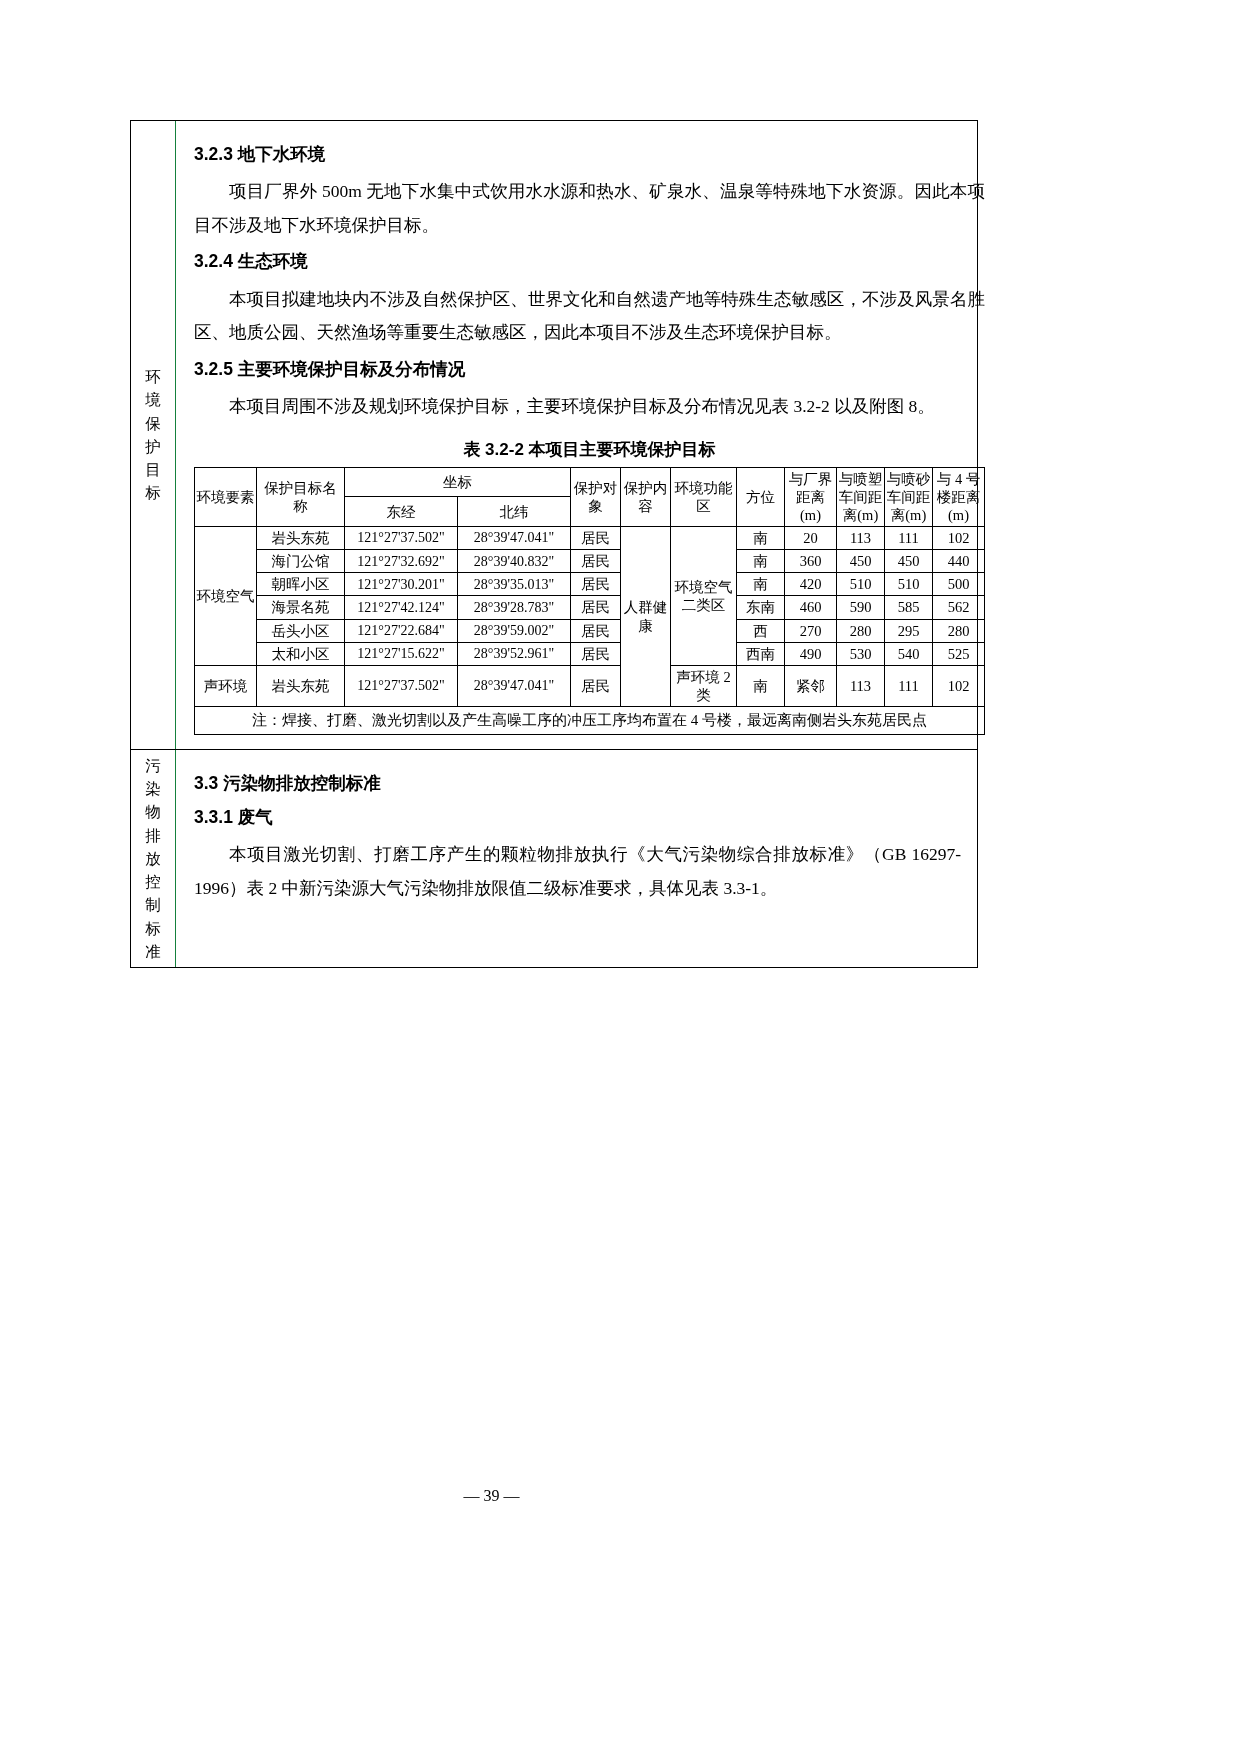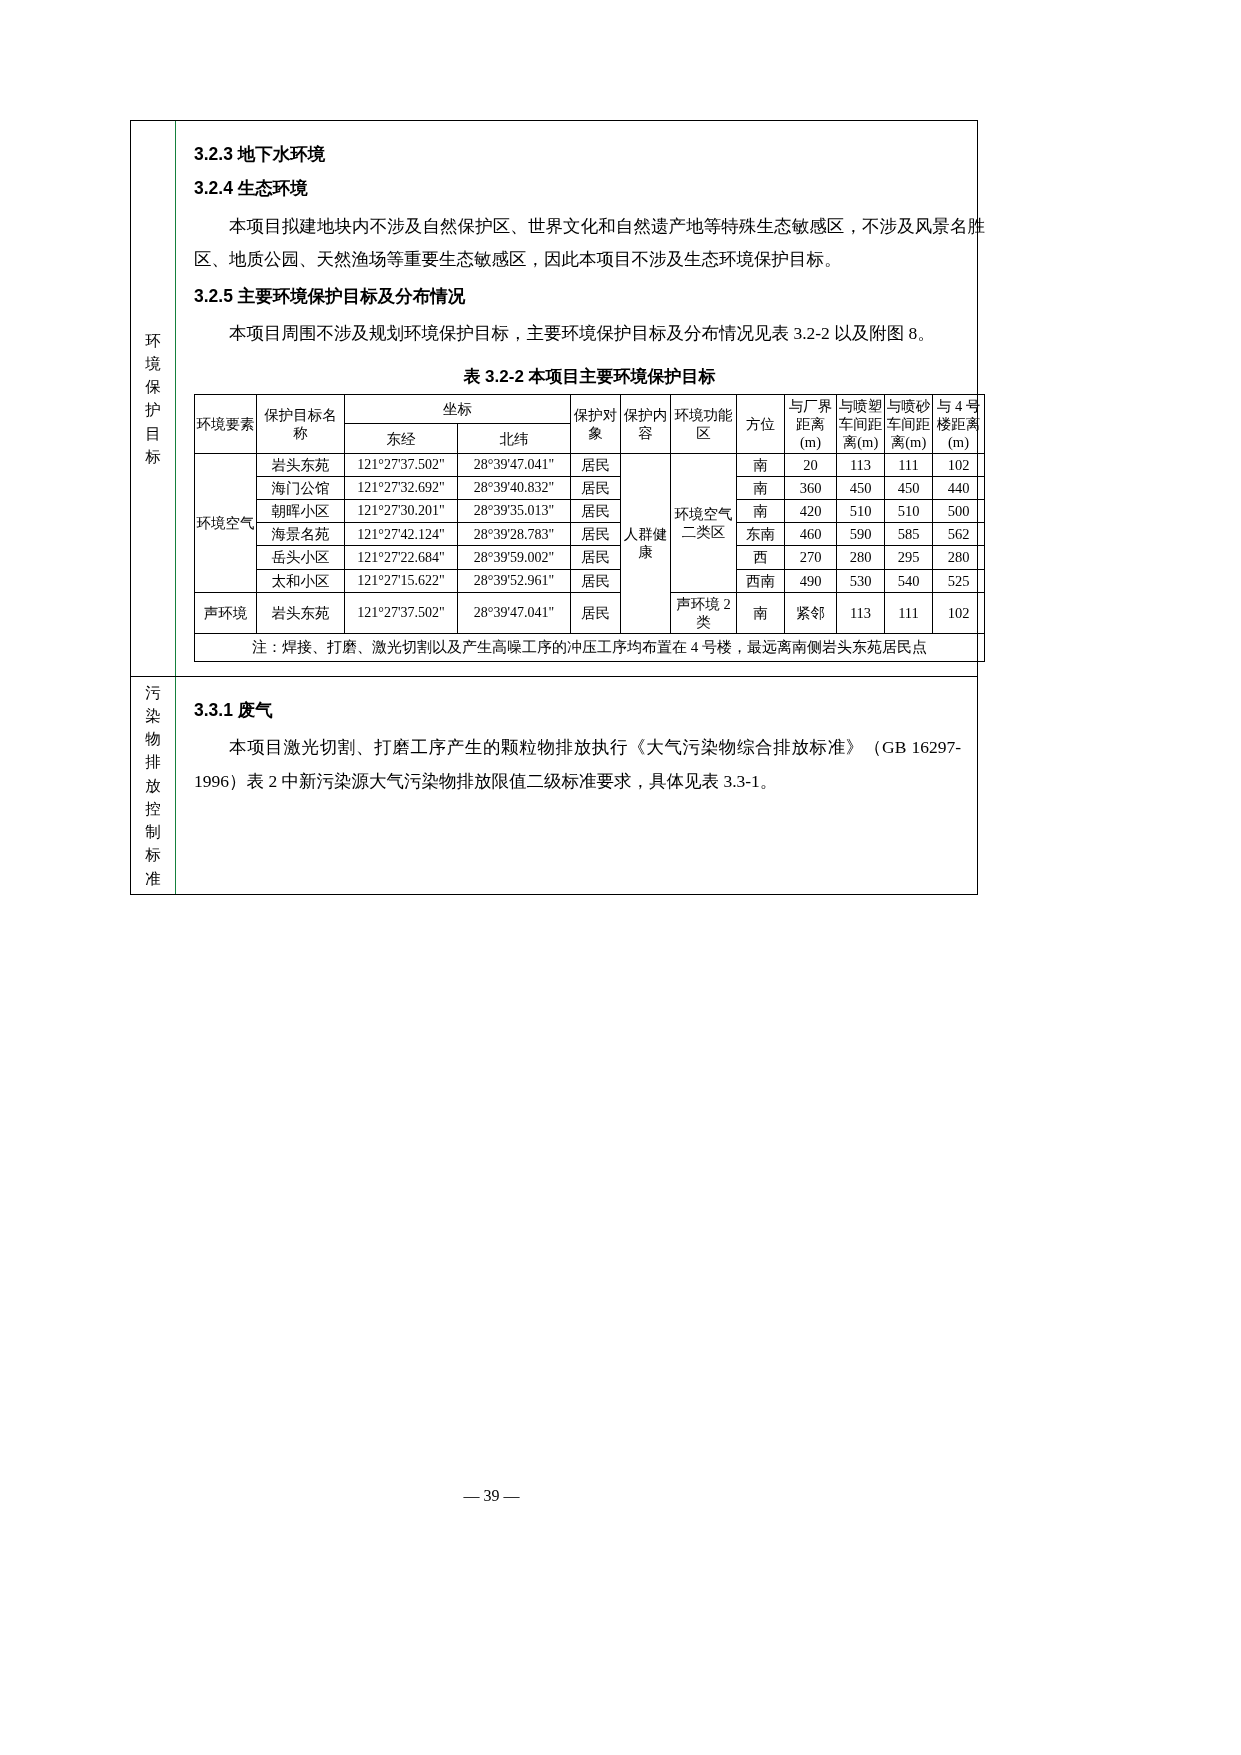--- a/index.html
+++ b/index.html
@@ -138,20 +138,21 @@
 
   <div class="doc-frame">
 
     <div class="section-row">
       <div class="side-label">
         <span class="side-col-text">环境保护目标</span>
       </div>
       <div class="content">
 
         <h3 class="heading">3.2.3 地下水环境</h3>
+        <p class="para">项目厂界外 500m 无地下水集中式饮用水水源和热水、矿泉水、温泉等特殊地下水资源。因此本项目不涉及地下水环境保护目标。</p>
 
         <h3 class="heading">3.2.4 生态环境</h3>
         <p class="para">本项目拟建地块内不涉及自然保护区、世界文化和自然遗产地等特殊生态敏感区，不涉及风景名胜区、地质公园、天然渔场等重要生态敏感区，因此本项目不涉及生态环境保护目标。</p>
 
         <h3 class="heading">3.2.5 主要环境保护目标及分布情况</h3>
         <p class="para">本项目周围不涉及规划环境保护目标，主要环境保护目标及分布情况见表 3.2-2 以及附图 8。</p>
 
         <div class="tbl-title">表 3.2-2    本项目主要环境保护目标</div>
 
         <table class="main-tbl">
@@ -278,20 +279,21 @@
         </table>
 
       </div>
     </div>
 
     <div class="section-row">
       <div class="side-label">
         <span class="side-col-text">污染物排放控制标准</span>
       </div>
       <div class="content">
+        <h3 class="heading">3.3 污染物排放控制标准</h3>
         <h3 class="heading">3.3.1 废气</h3>
         <p class="para">本项目激光切割、打磨工序产生的颗粒物排放执行《大气污染物综合排放标准》（GB 16297-1996）表 2 中新污染源大气污染物排放限值二级标准要求，具体见表 3.3-1。</p>
       </div>
     </div>
 
   </div>
 
   <div class="pagenum">— 39 —</div>
 
 </div>

